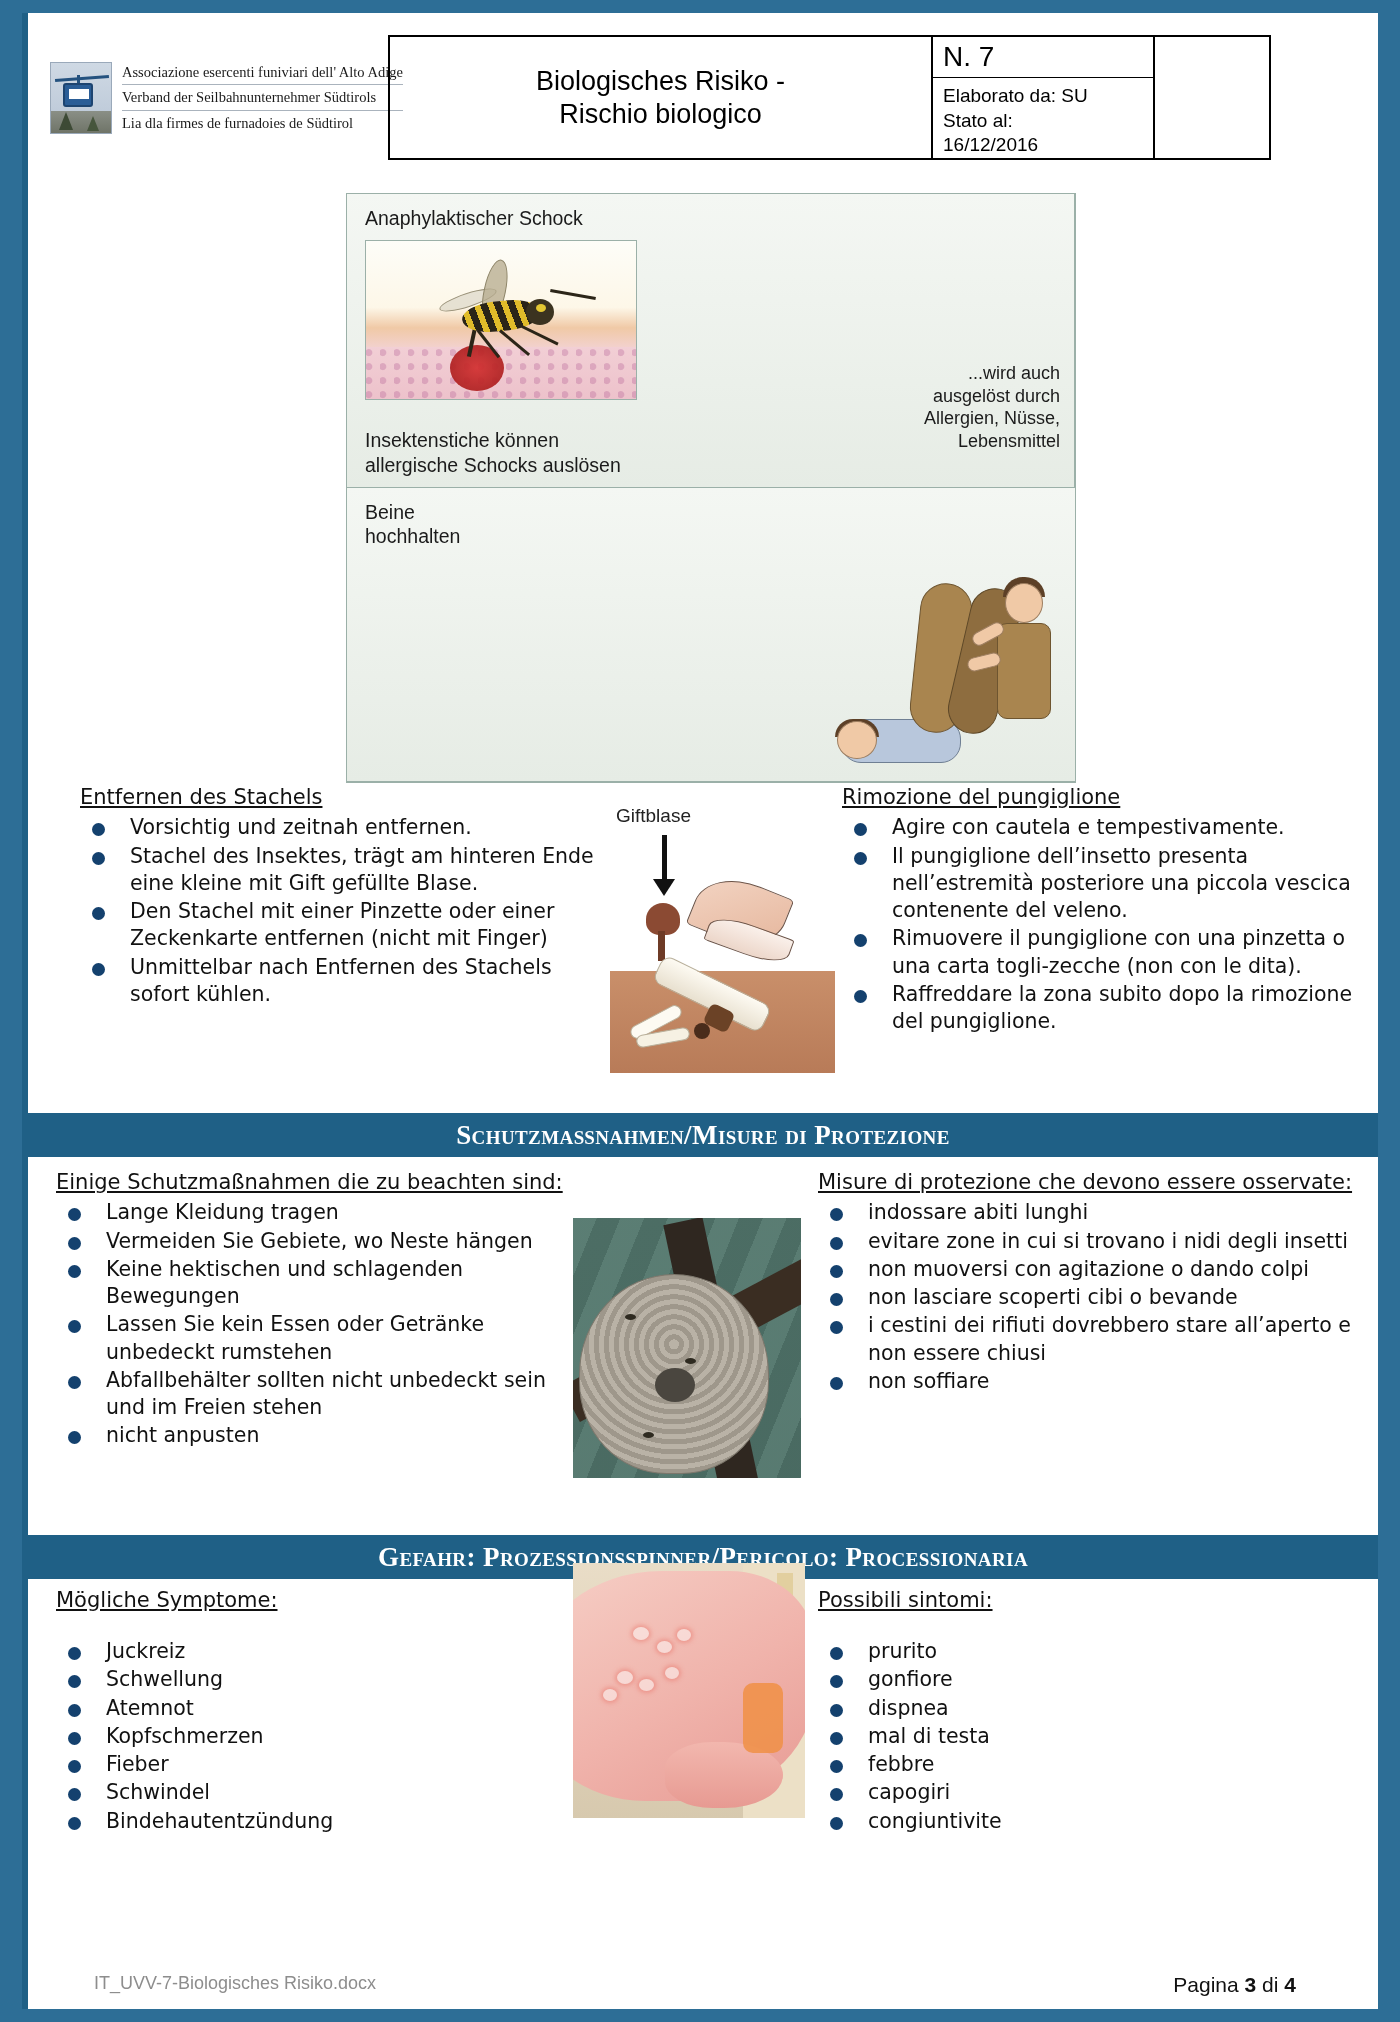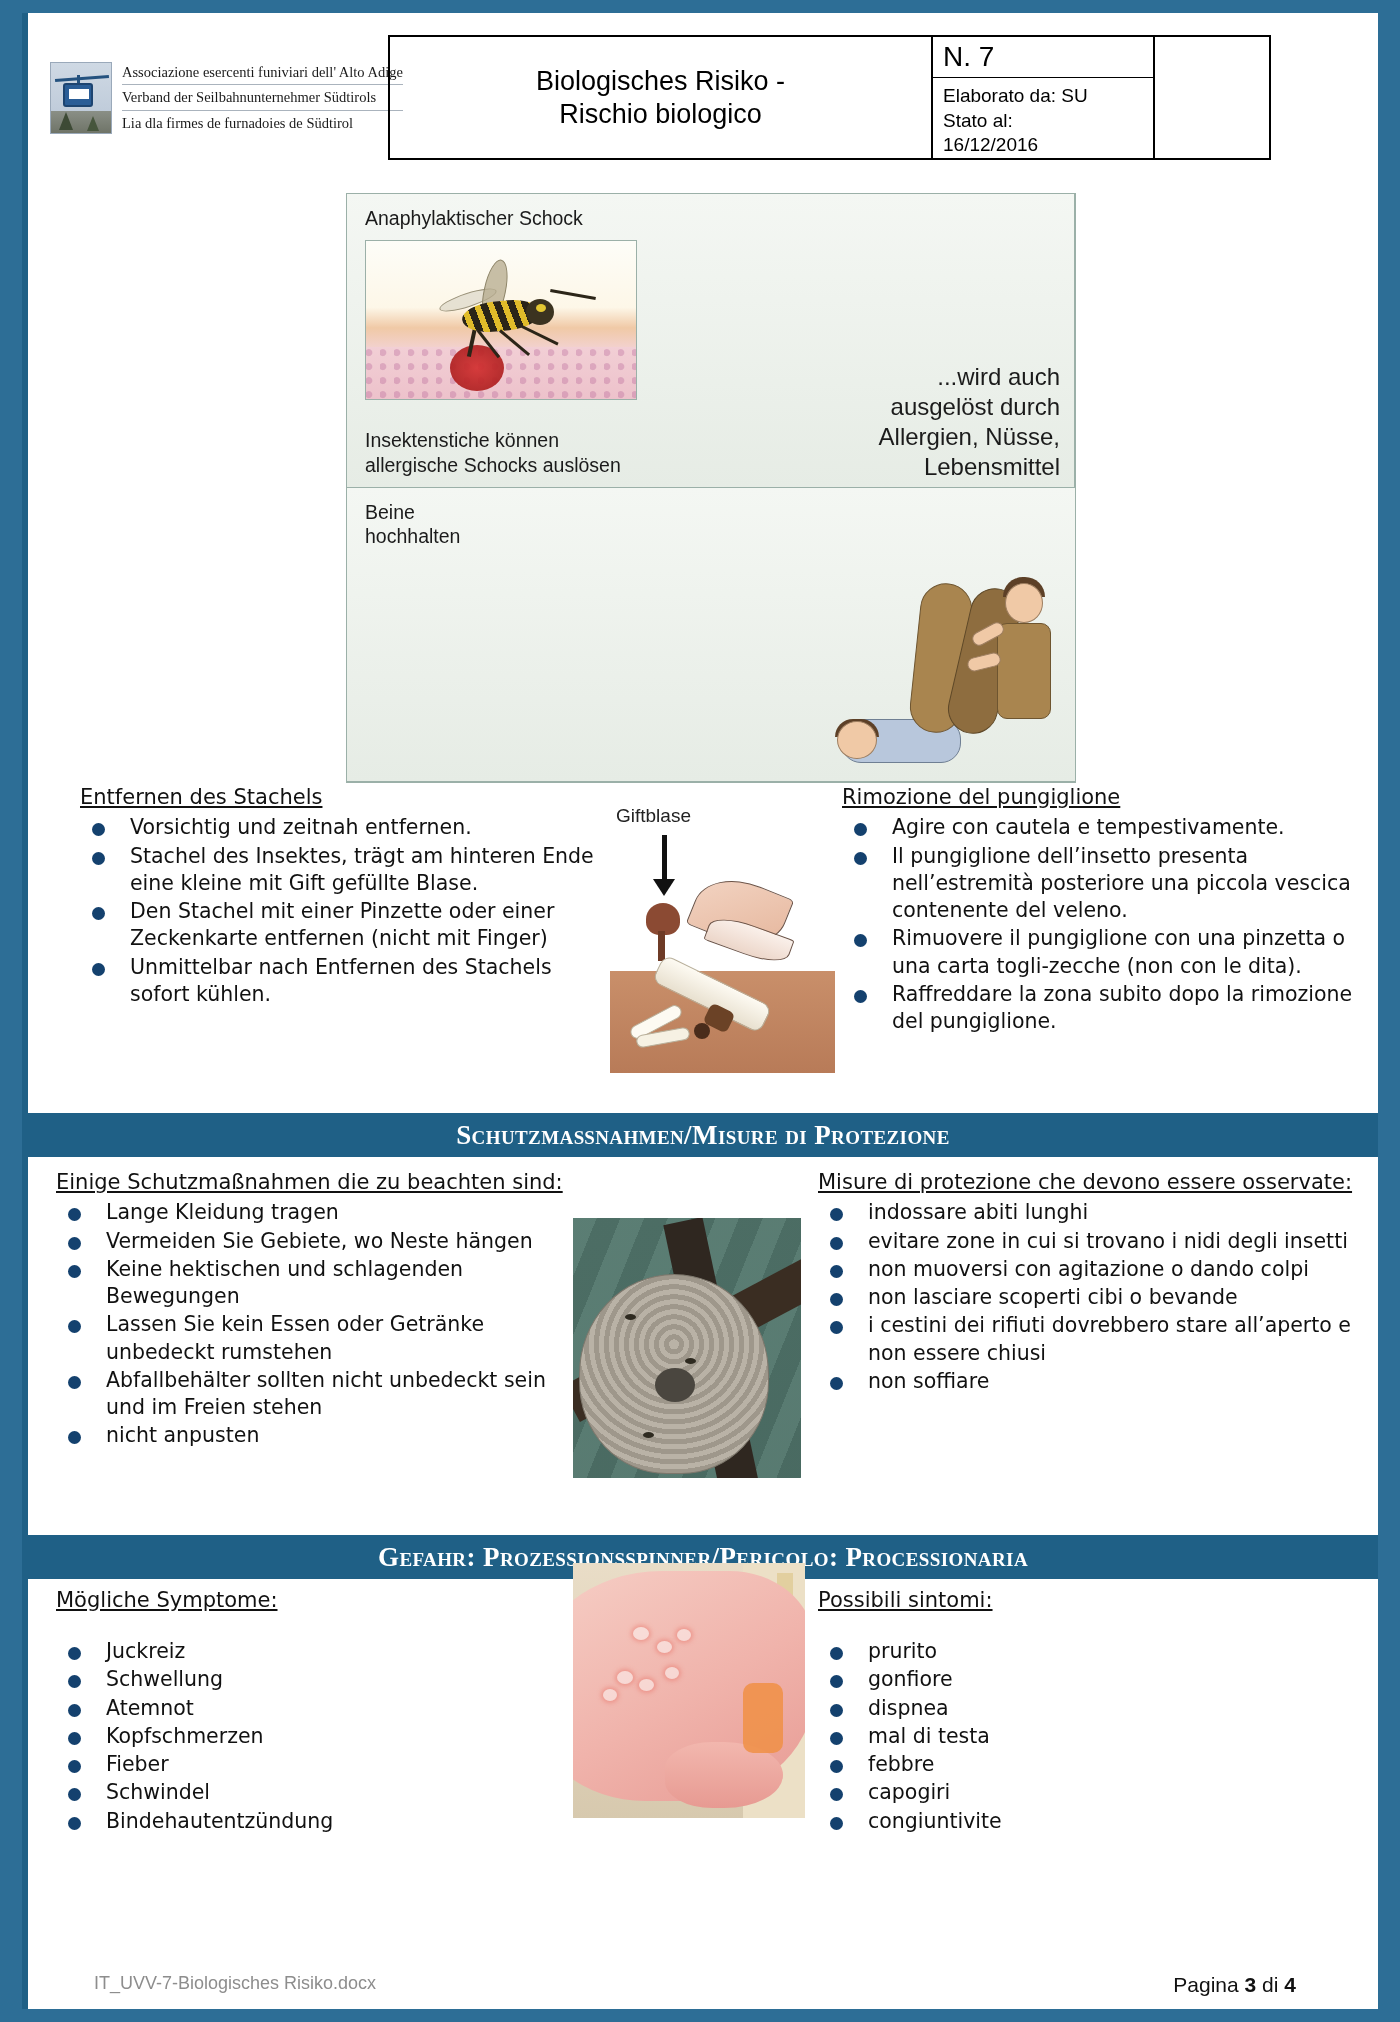--- a/index.html
+++ b/index.html
@@ -82,21 +82,21 @@
     border:1px solid #9bb0a8; background:#eef2ee;
     display:grid; grid-template-columns:1fr; grid-template-rows:1fr 1fr;
   }
   .cell { position:relative; border-right:1px solid #9bb0a8; border-bottom:1px solid #9bb0a8; overflow:hidden;
           background:linear-gradient(#f4f7f3,#e6ece5); }
   .cell:nth-child(2), .cell:nth-child(4){ border-right:none; }
   .cell:nth-child(3), .cell:nth-child(4){ border-bottom:none; }
   .cap { position:absolute; font-family:"Liberation Sans", sans-serif; font-size:19.5px; color:#1b1b1b; line-height:1.25; }
   .cap.tl { left:18px; top:12px; }
   .cap.bl { left:18px; bottom:10px; }
-  .cap.mid { right:14px; top:168px; text-align:right; font-size:24px; }
+  .cap.mid { right:14px; top:168px; text-align:right; font-size:18px; }
   .cap.br { right:22px; bottom:14px; font-size:19px;}
 
   
   .pic-wasp{
     position:absolute; left:18px; top:46px; width:272px; height:160px;
     border:1px solid #9bb0a8; overflow:hidden;
     background:linear-gradient(#fdfdf8 0%,#fdf7e8 42%,#f0c9a6 55%,#f3d3d6 70%,#efc7cd 100%);
   }
   .wasp-body{ position:absolute; left:96px; top:60px; width:78px; height:30px; border-radius:50%/60%;
      background:repeating-linear-gradient(75deg,#2a2418 0 7px,#e0bb2a 7px 13px); transform:rotate(-6deg); }

